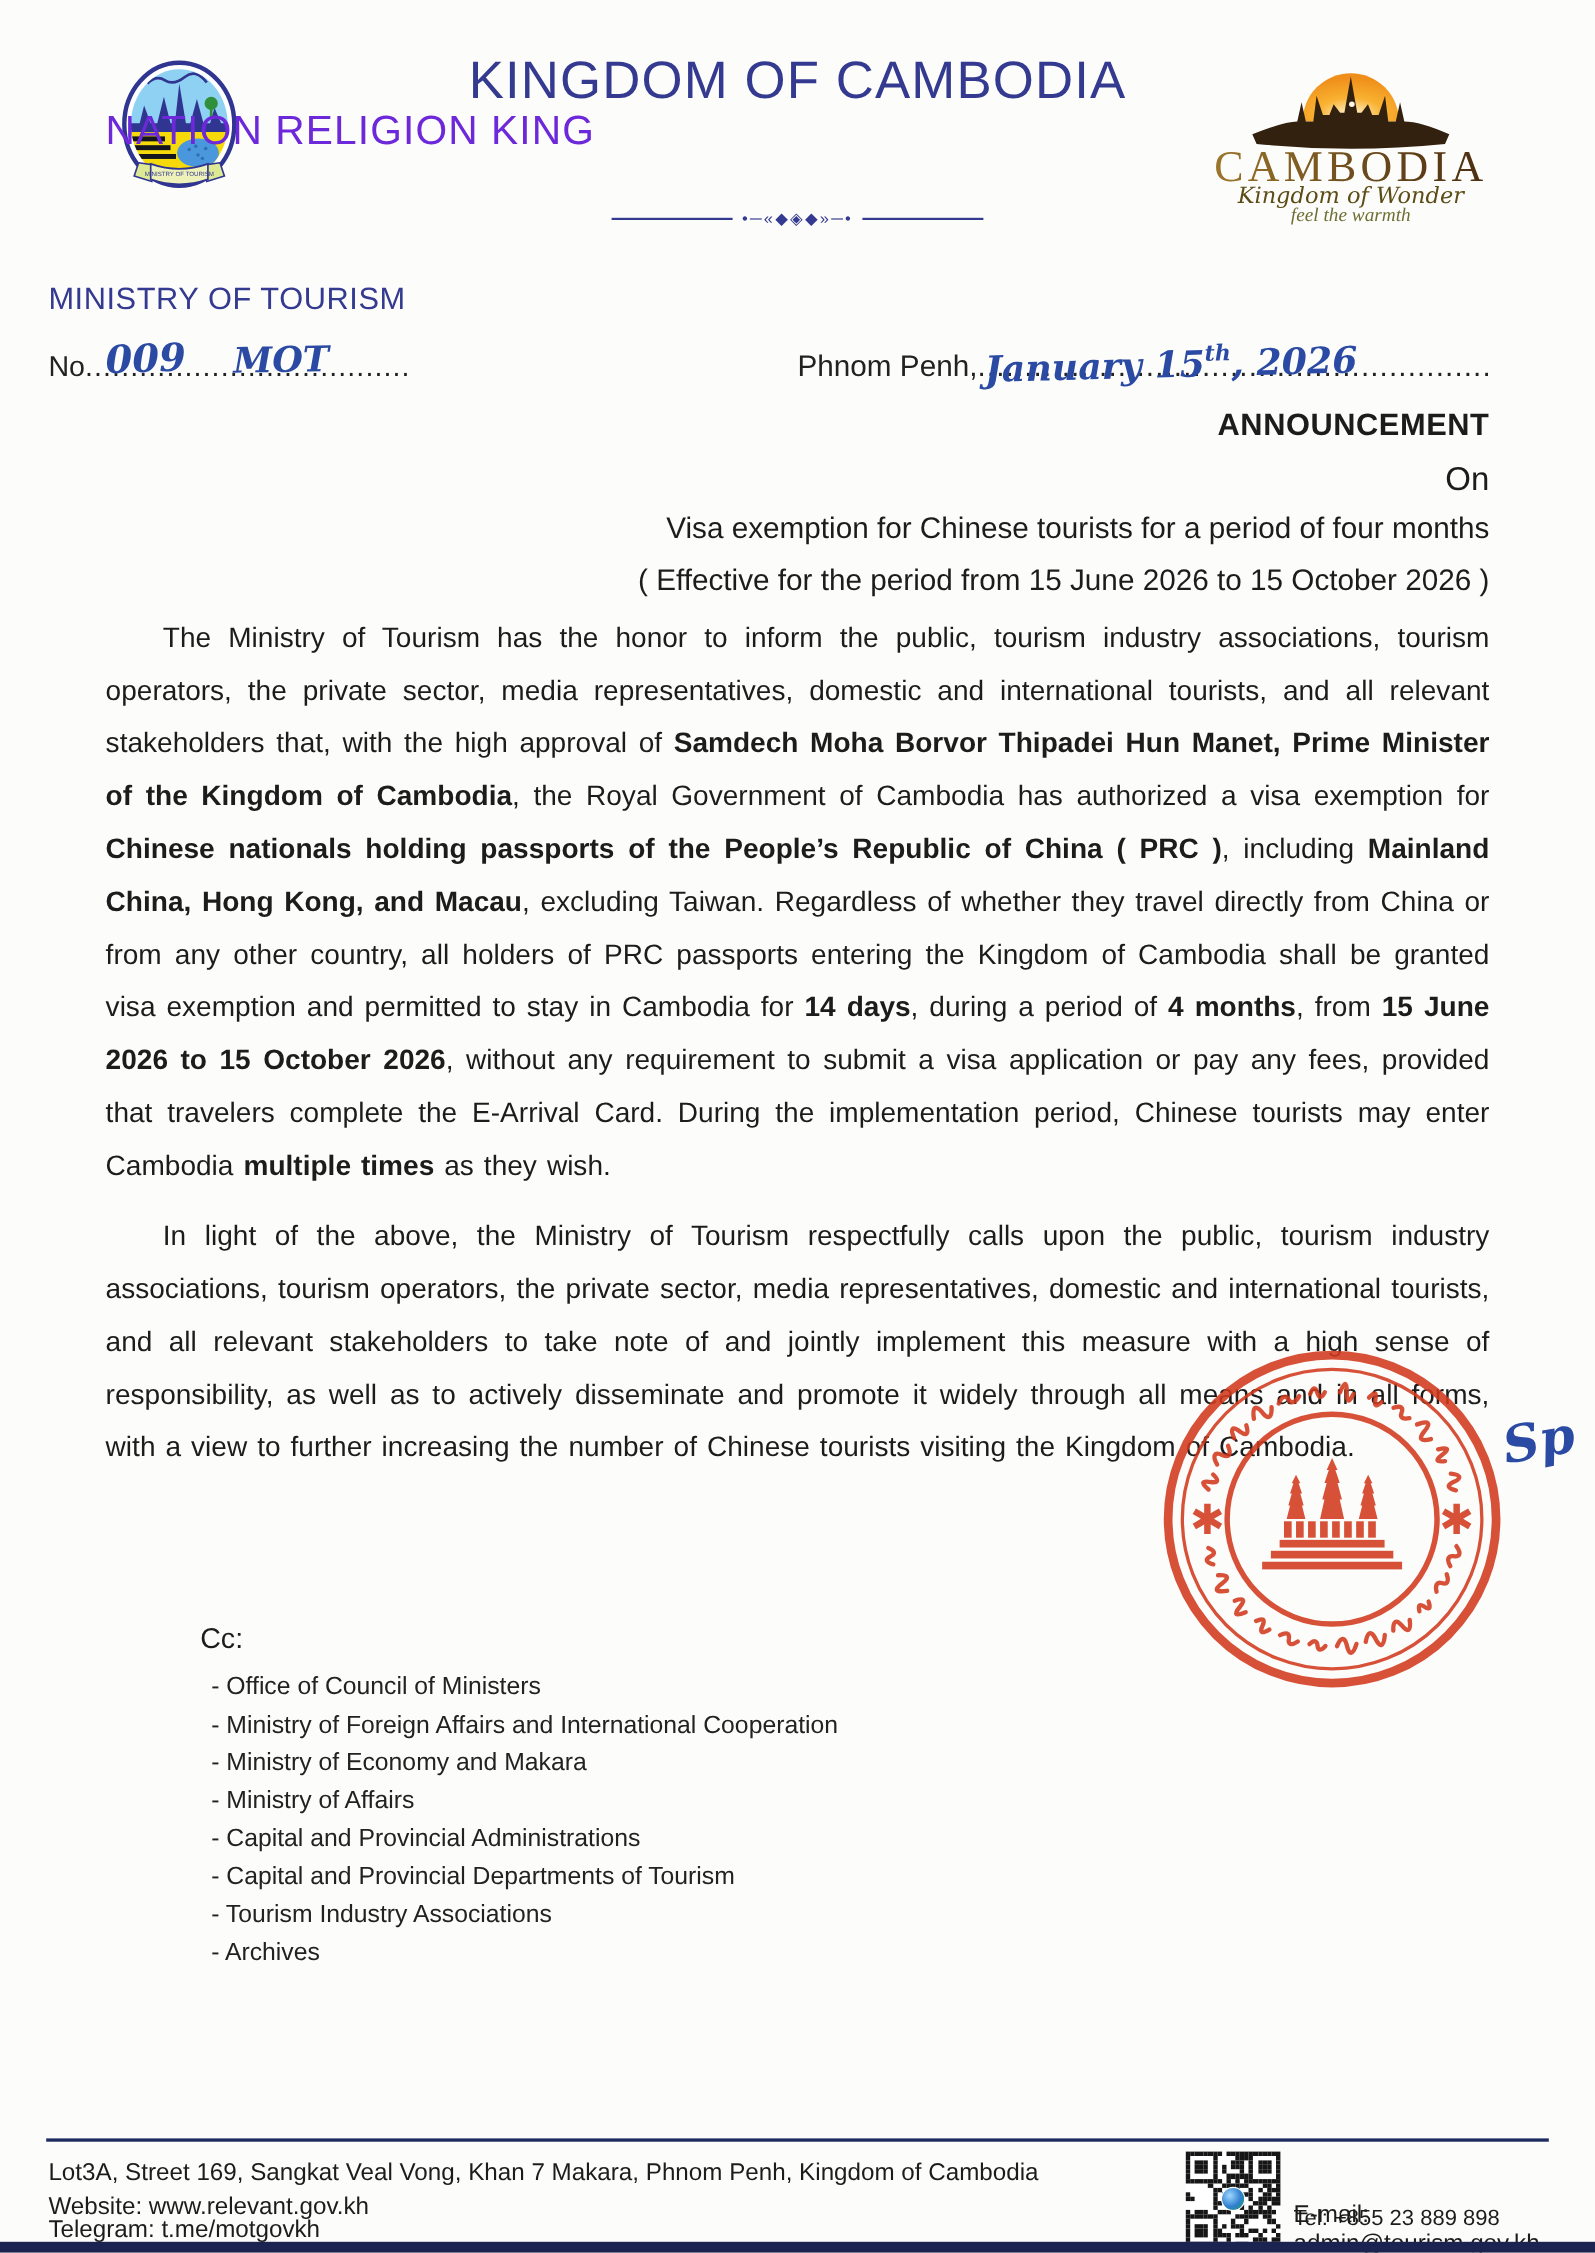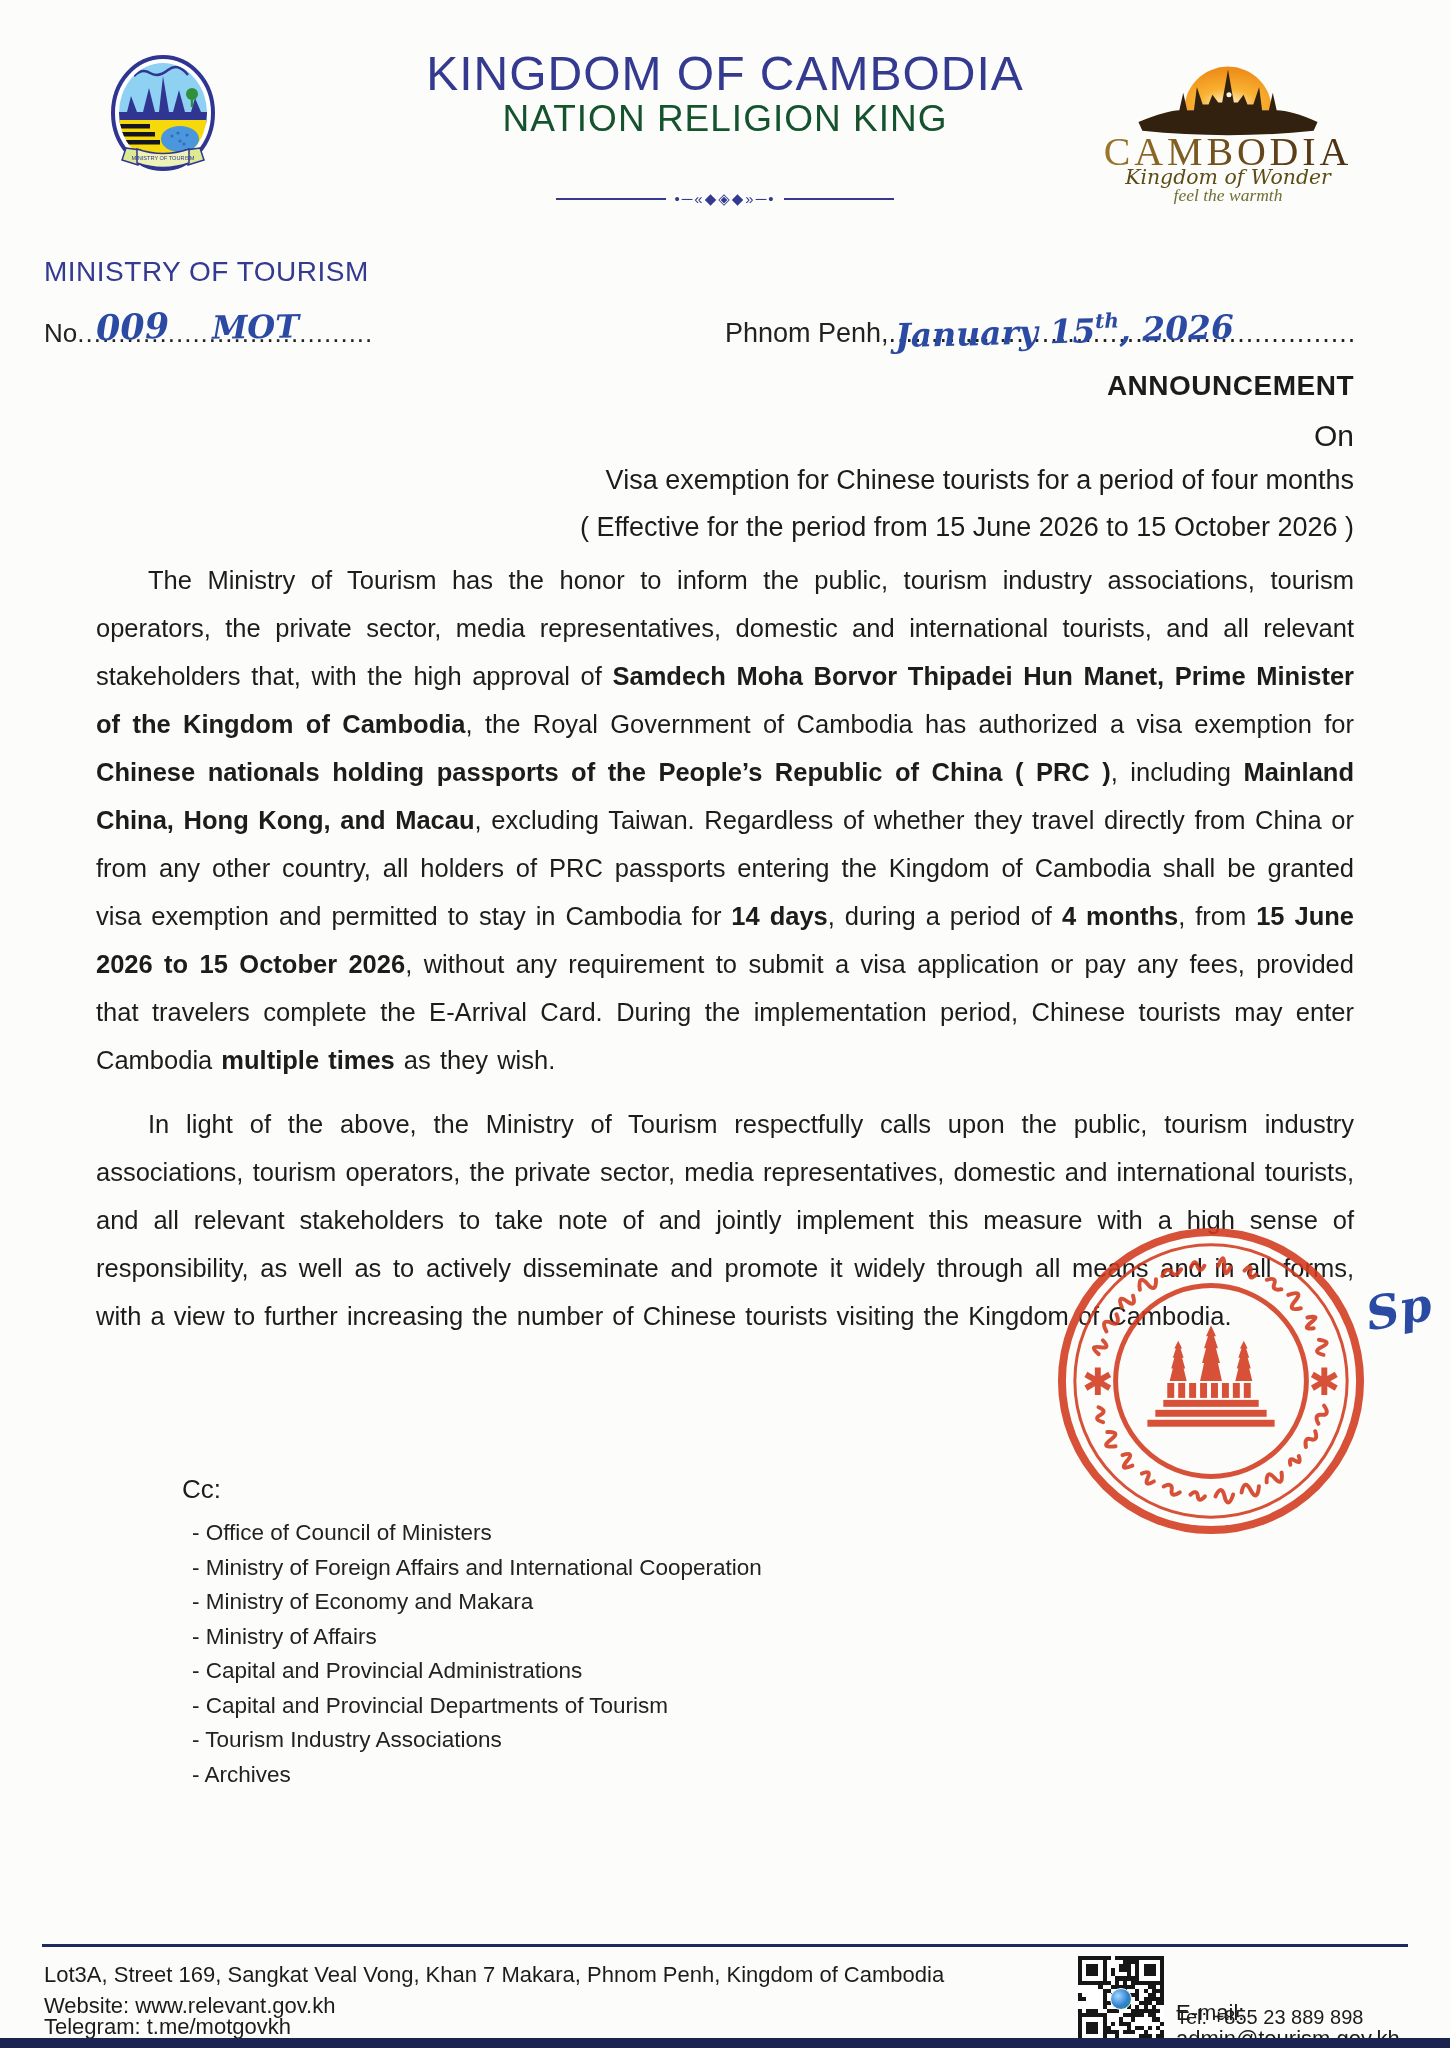--- a/index.html
+++ b/index.html
@@ -2,21 +2,21 @@
 <html><head>
 <meta charset="utf-8">
 <style>
   html,body{margin:0;padding:0;background:#777;}
   .page{position:relative;width:1450px;height:2048px;margin:0 auto;background:#fcfcfa;
         font-family:"Liberation Sans",sans-serif;color:#1c1c1c;overflow:hidden;}
   .abs{position:absolute;}
 
   
   .k-title{top:46px;left:96px;width:1258px;text-align:center;font-size:48px;letter-spacing:1px;color:#343a90;}
-  .k-motto{top:98px;left:96px;width:1258px;text-align:center;font-size:37px;letter-spacing:1px;color:#14532d;}
+  .k-motto{top:98px;left:96px;width:1258px;font-size:37px;letter-spacing:1px;color:#6d28d9;}
   .ornament{top:190px;left:96px;width:1258px;text-align:center;color:#343a90;font-size:13px;}
   .ornament .line{display:inline-block;width:110px;height:0;border-top:2px solid #343a90;vertical-align:middle;margin:0 8px;}
   .ornament .glyphs{display:inline-block;vertical-align:middle;font-size:15px;letter-spacing:2px;}
   .ministry{top:256px;left:44px;font-size:28px;color:#343a90;letter-spacing:.5px;}
 
   
   .ref-line{top:318px;left:44px;font-size:26px;color:#222;}
   .ref-dots,.date-dots{letter-spacing:1px;color:#222;}
   .hand{font-family:"DejaVu Serif",serif;font-style:italic;color:#2b4aa3;}
   .hand-no{position:absolute;left:52px;top:-12px;font-size:35px;transform:rotate(-2deg);font-weight:bold;}

